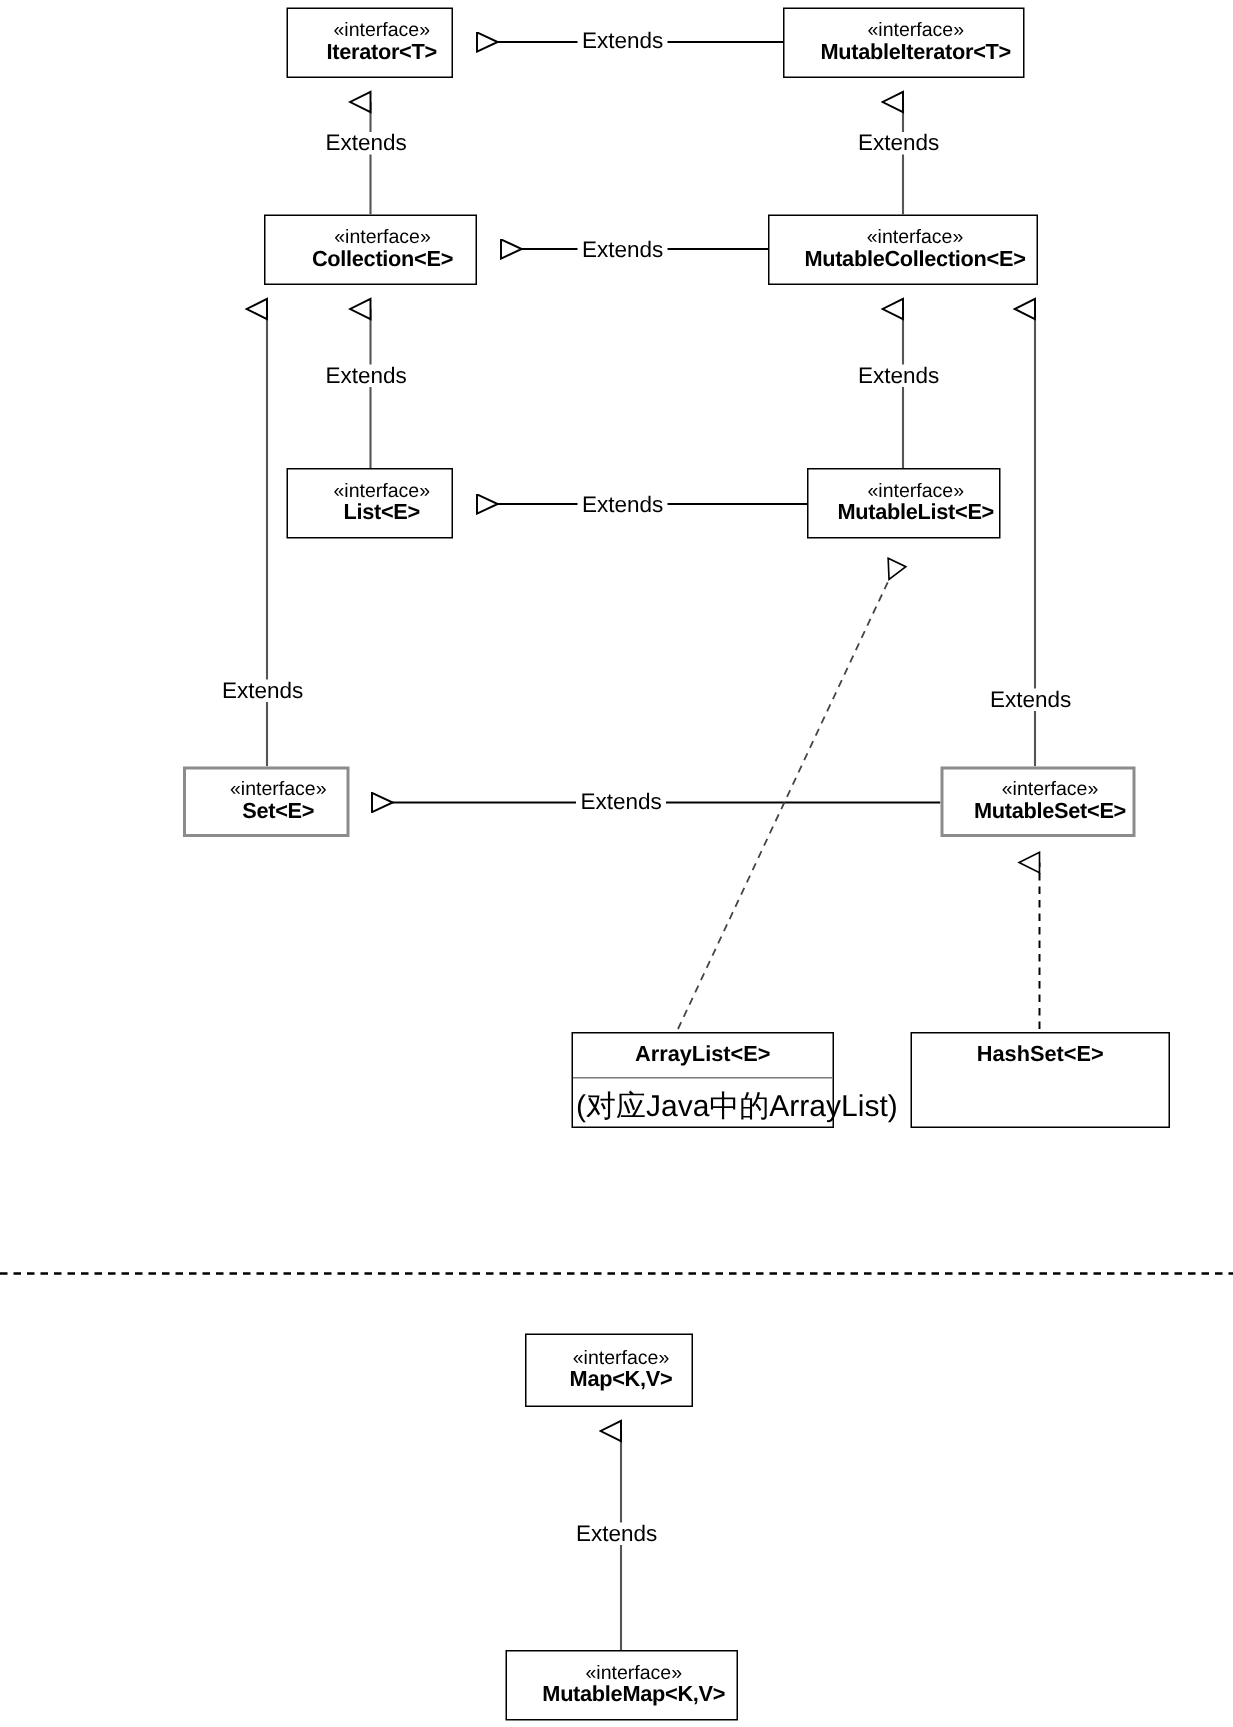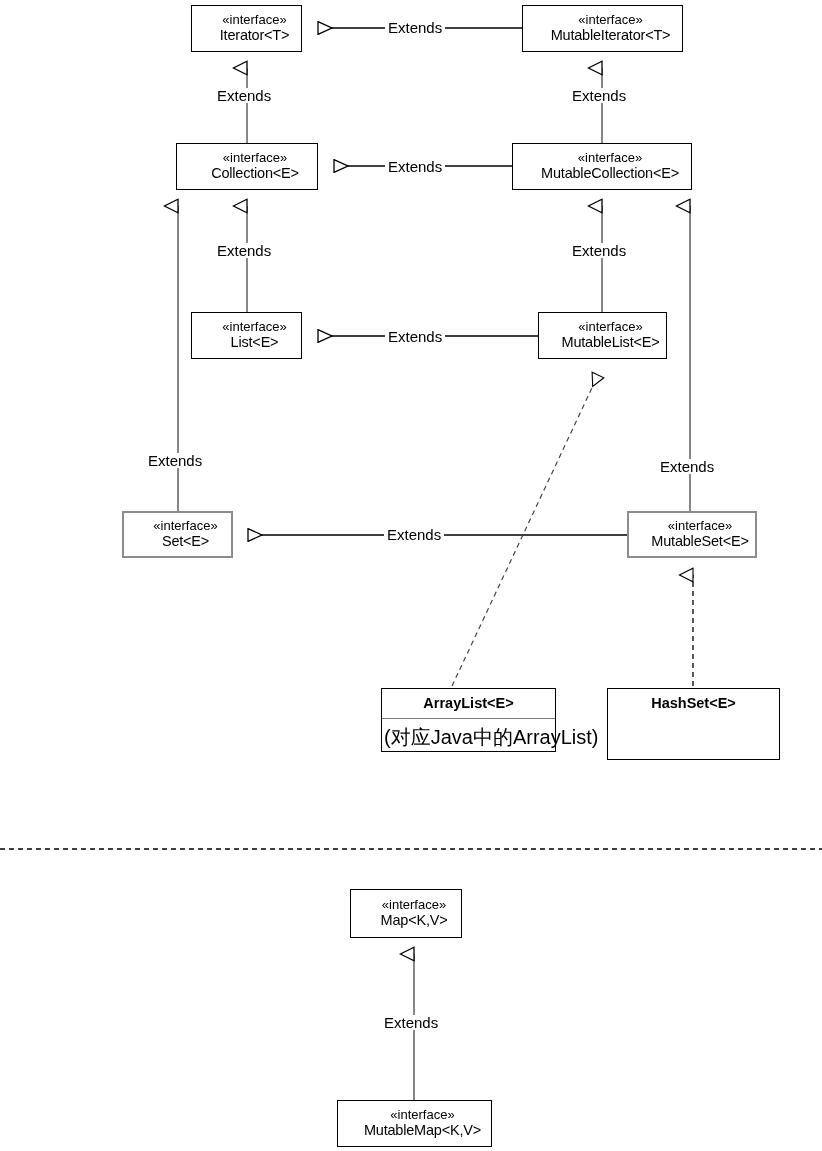--- a/index.html
+++ b/index.html
@@ -42,21 +42,21 @@
   .node .stereotype {
     text-align: center;
     font-size: 13px;
     font-weight: normal;
     color: #000000;
     line-height: 1.12;
   }
   .node .name {
     text-align: center;
     font-size: 14.5px;
-    font-weight: normal;
+    font-weight: bold;
     color: #000000;
     line-height: 1.15;
     letter-spacing: -0.2px;
   }
   .node .compartment-title {
     text-align: center;
     font-size: 14.5px;
     font-weight: bold;
     color: #000000;
     padding: 6px 2px 7px 2px;
@@ -201,21 +201,21 @@
   <div class="node gray-border" style="left:627px; top:511px; width:130px; height:47px;">
     <div class="stereotype">«interface»</div>
     <div class="name">MutableSet&lt;E&gt;</div>
   </div>
 
   <div class="node two-part" style="left:373px; top:688px; width:175px; height:64px;margin-left:8px;">
     <div class="compartment-title">ArrayList&lt;E&gt;</div>
     <div class="compartment-note">(对应Java中的ArrayList)</div>
   </div>
 
-  <div class="node two-part" style="left:607px; top:688px; width:173px; height:72px;">
+  <div class="node two-part" style="left:607px; top:688px; width:173px; height:64px;">
     <div class="compartment-title">HashSet&lt;E&gt;</div>
   </div>
 
   <div class="node" style="left:350px; top:889px; width:112px; height:49px;">
     <div class="stereotype">«interface»</div>
     <div class="name">Map&lt;K,V&gt;</div>
   </div>
 
   <div class="node" style="left:337px; top:1100px; width:155px; height:47px;">
     <div class="stereotype">«interface»</div>

